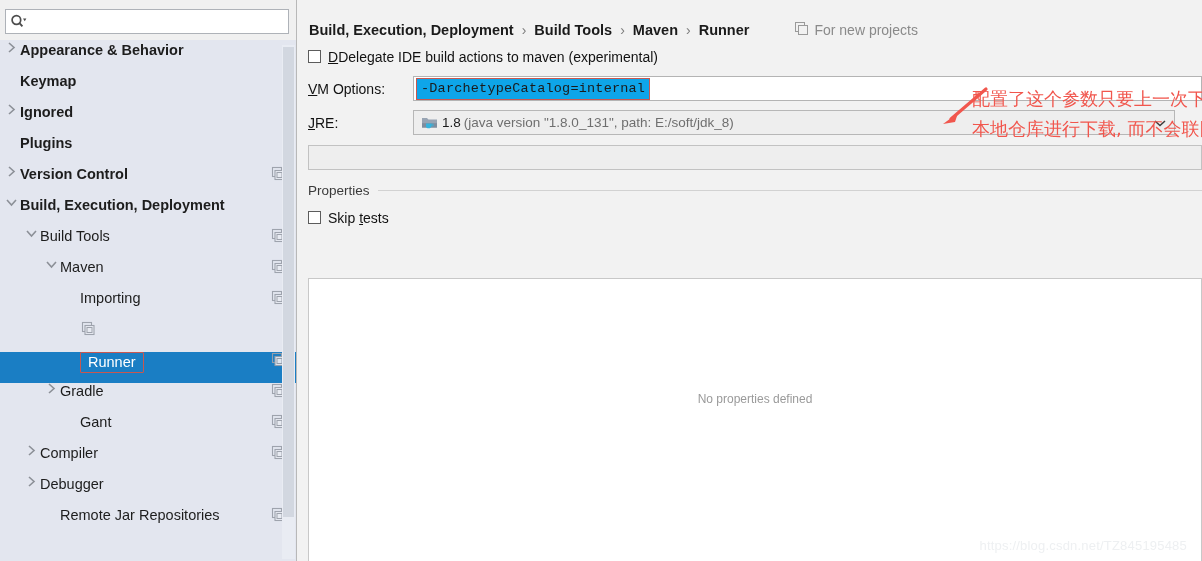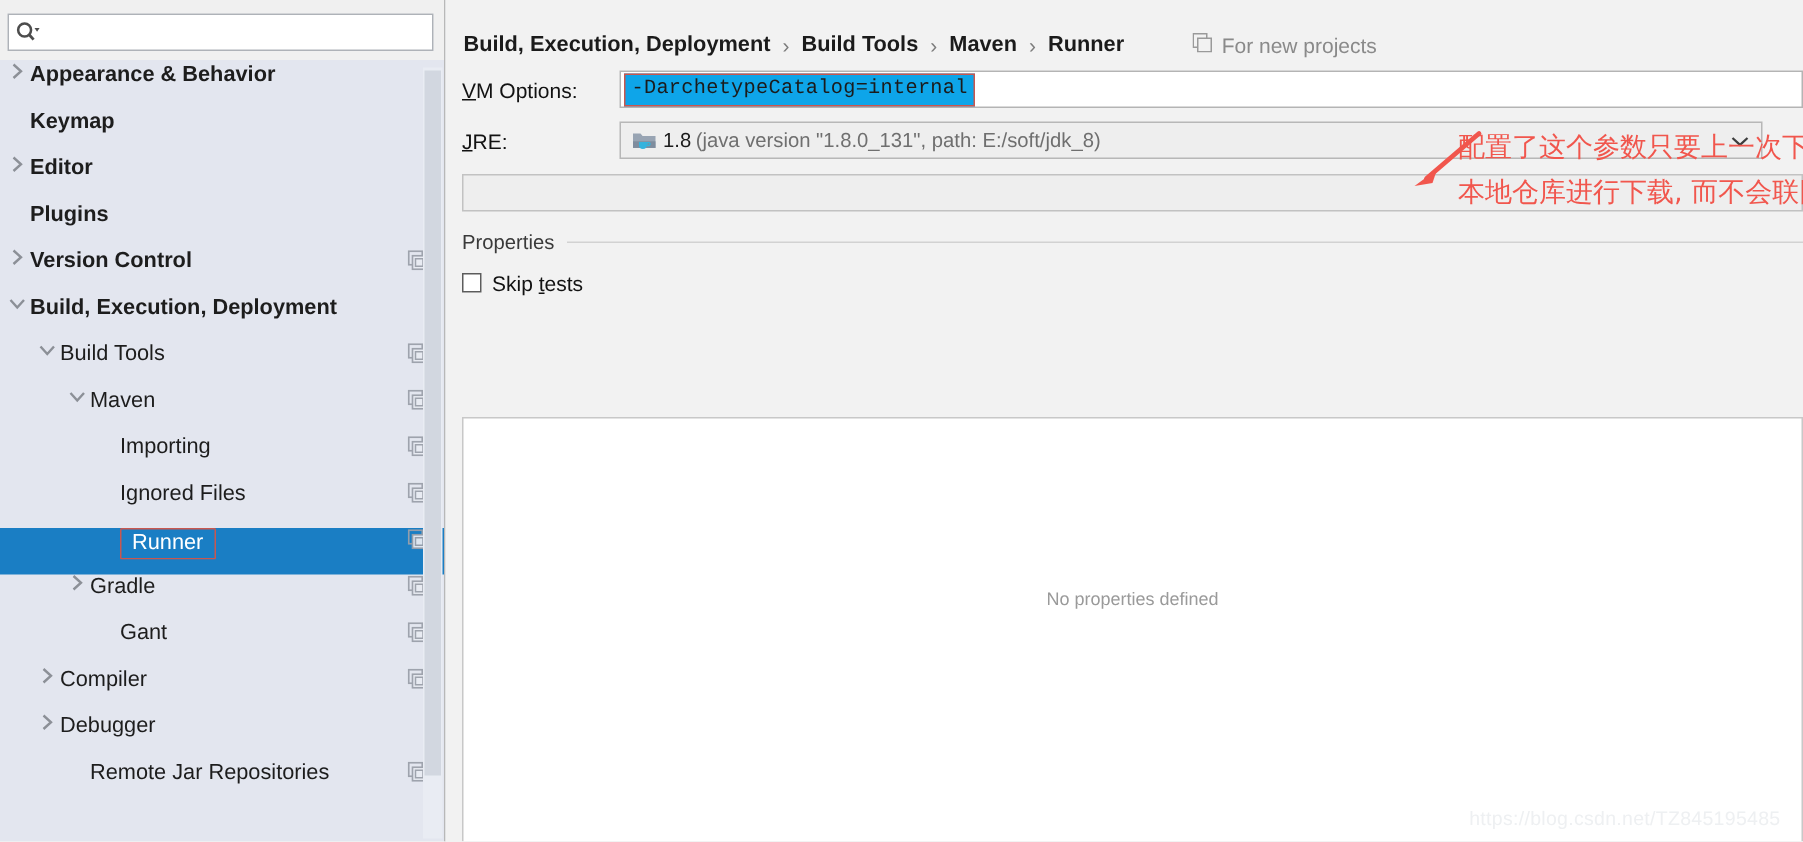--- a/index.html
+++ b/index.html
@@ -339,21 +339,21 @@
           <span class="arrow"></span>
           <span class="label">Keymap</span>
           <span class="copybadge"></span>
         </div>
         <div class="row ind0 bold">
           <span class="arrow">
             <svg width="11" height="11" viewBox="0 0 11 11">
               <path d="M3 1 L8 5.5 L3 10" fill="none" stroke="currentColor" stroke-width="1.6"></path>
             </svg>
           </span>
-          <span class="label">Editor</span>
+          <span class="label">Ignored</span>
           <span class="copybadge"></span>
         </div>
         <div class="row ind0 bold">
           <span class="arrow"></span>
           <span class="label">Plugins</span>
           <span class="copybadge"></span>
         </div>
         <div class="row ind0 bold">
           <span class="arrow">
             <svg width="11" height="11" viewBox="0 0 11 11">
@@ -406,21 +406,20 @@
           <span class="arrow"></span>
           <span class="label">Importing</span>
           <span class="copybadge"><svg width="16" height="16" viewBox="0 0 16 16">
               <rect x="2.5" y="1.5" width="9" height="9" fill="none" stroke="#9ba0aa" stroke-width="1.1"></rect>
               <rect x="5" y="4.5" width="9" height="9" fill="#e9ecf3" stroke="#9ba0aa" stroke-width="1.1"></rect>
               <rect x="7" y="6.5" width="5" height="5" fill="none" stroke="#9ba0aa" stroke-width="1"></rect>
             </svg></span>
         </div>
         <div class="row ind3">
           <span class="arrow"></span>
-          <span class="label">Ignored Files</span>
           <span class="copybadge"><svg width="16" height="16" viewBox="0 0 16 16">
               <rect x="2.5" y="1.5" width="9" height="9" fill="none" stroke="#9ba0aa" stroke-width="1.1"></rect>
               <rect x="5" y="4.5" width="9" height="9" fill="#e9ecf3" stroke="#9ba0aa" stroke-width="1.1"></rect>
               <rect x="7" y="6.5" width="5" height="5" fill="none" stroke="#9ba0aa" stroke-width="1"></rect>
             </svg></span>
         </div>
         <div class="row ind3 selected">
           <span class="arrow"></span>
           <span class="label"><span class="red-box">Runner</span></span>
           <span class="copybadge"><svg width="16" height="16" viewBox="0 0 16 16">
@@ -503,20 +502,24 @@
         <span>
           <svg width="13" height="13" viewBox="0 0 13 13">
             <rect x="0.5" y="0.5" width="9" height="9" fill="none" stroke="#9a9a9a" stroke-width="1"></rect>
             <rect x="3.5" y="3.5" width="9" height="9" fill="#f2f2f2" stroke="#9a9a9a" stroke-width="1"></rect>
           </svg>
         </span>
         <span>For new projects</span>
       </span>
     </div>
 
+    <div class="chk-row">
+      <span class="chkbox" id="chk-delegate"></span>
+      <span class="chk-label"><span class="u">D</span><span>Delegate IDE build actions to maven (experimental)</span></span>
+    </div>
 
 
     <div class="field-row">
       <span class="field-label"><span class="u">V</span>M Options:</span>
       <span class="vm-input">
         <span class="vm-value">-DarchetypeCatalog=internal</span>
       </span>
     </div>
 
     <div class="field-row jre-row">

